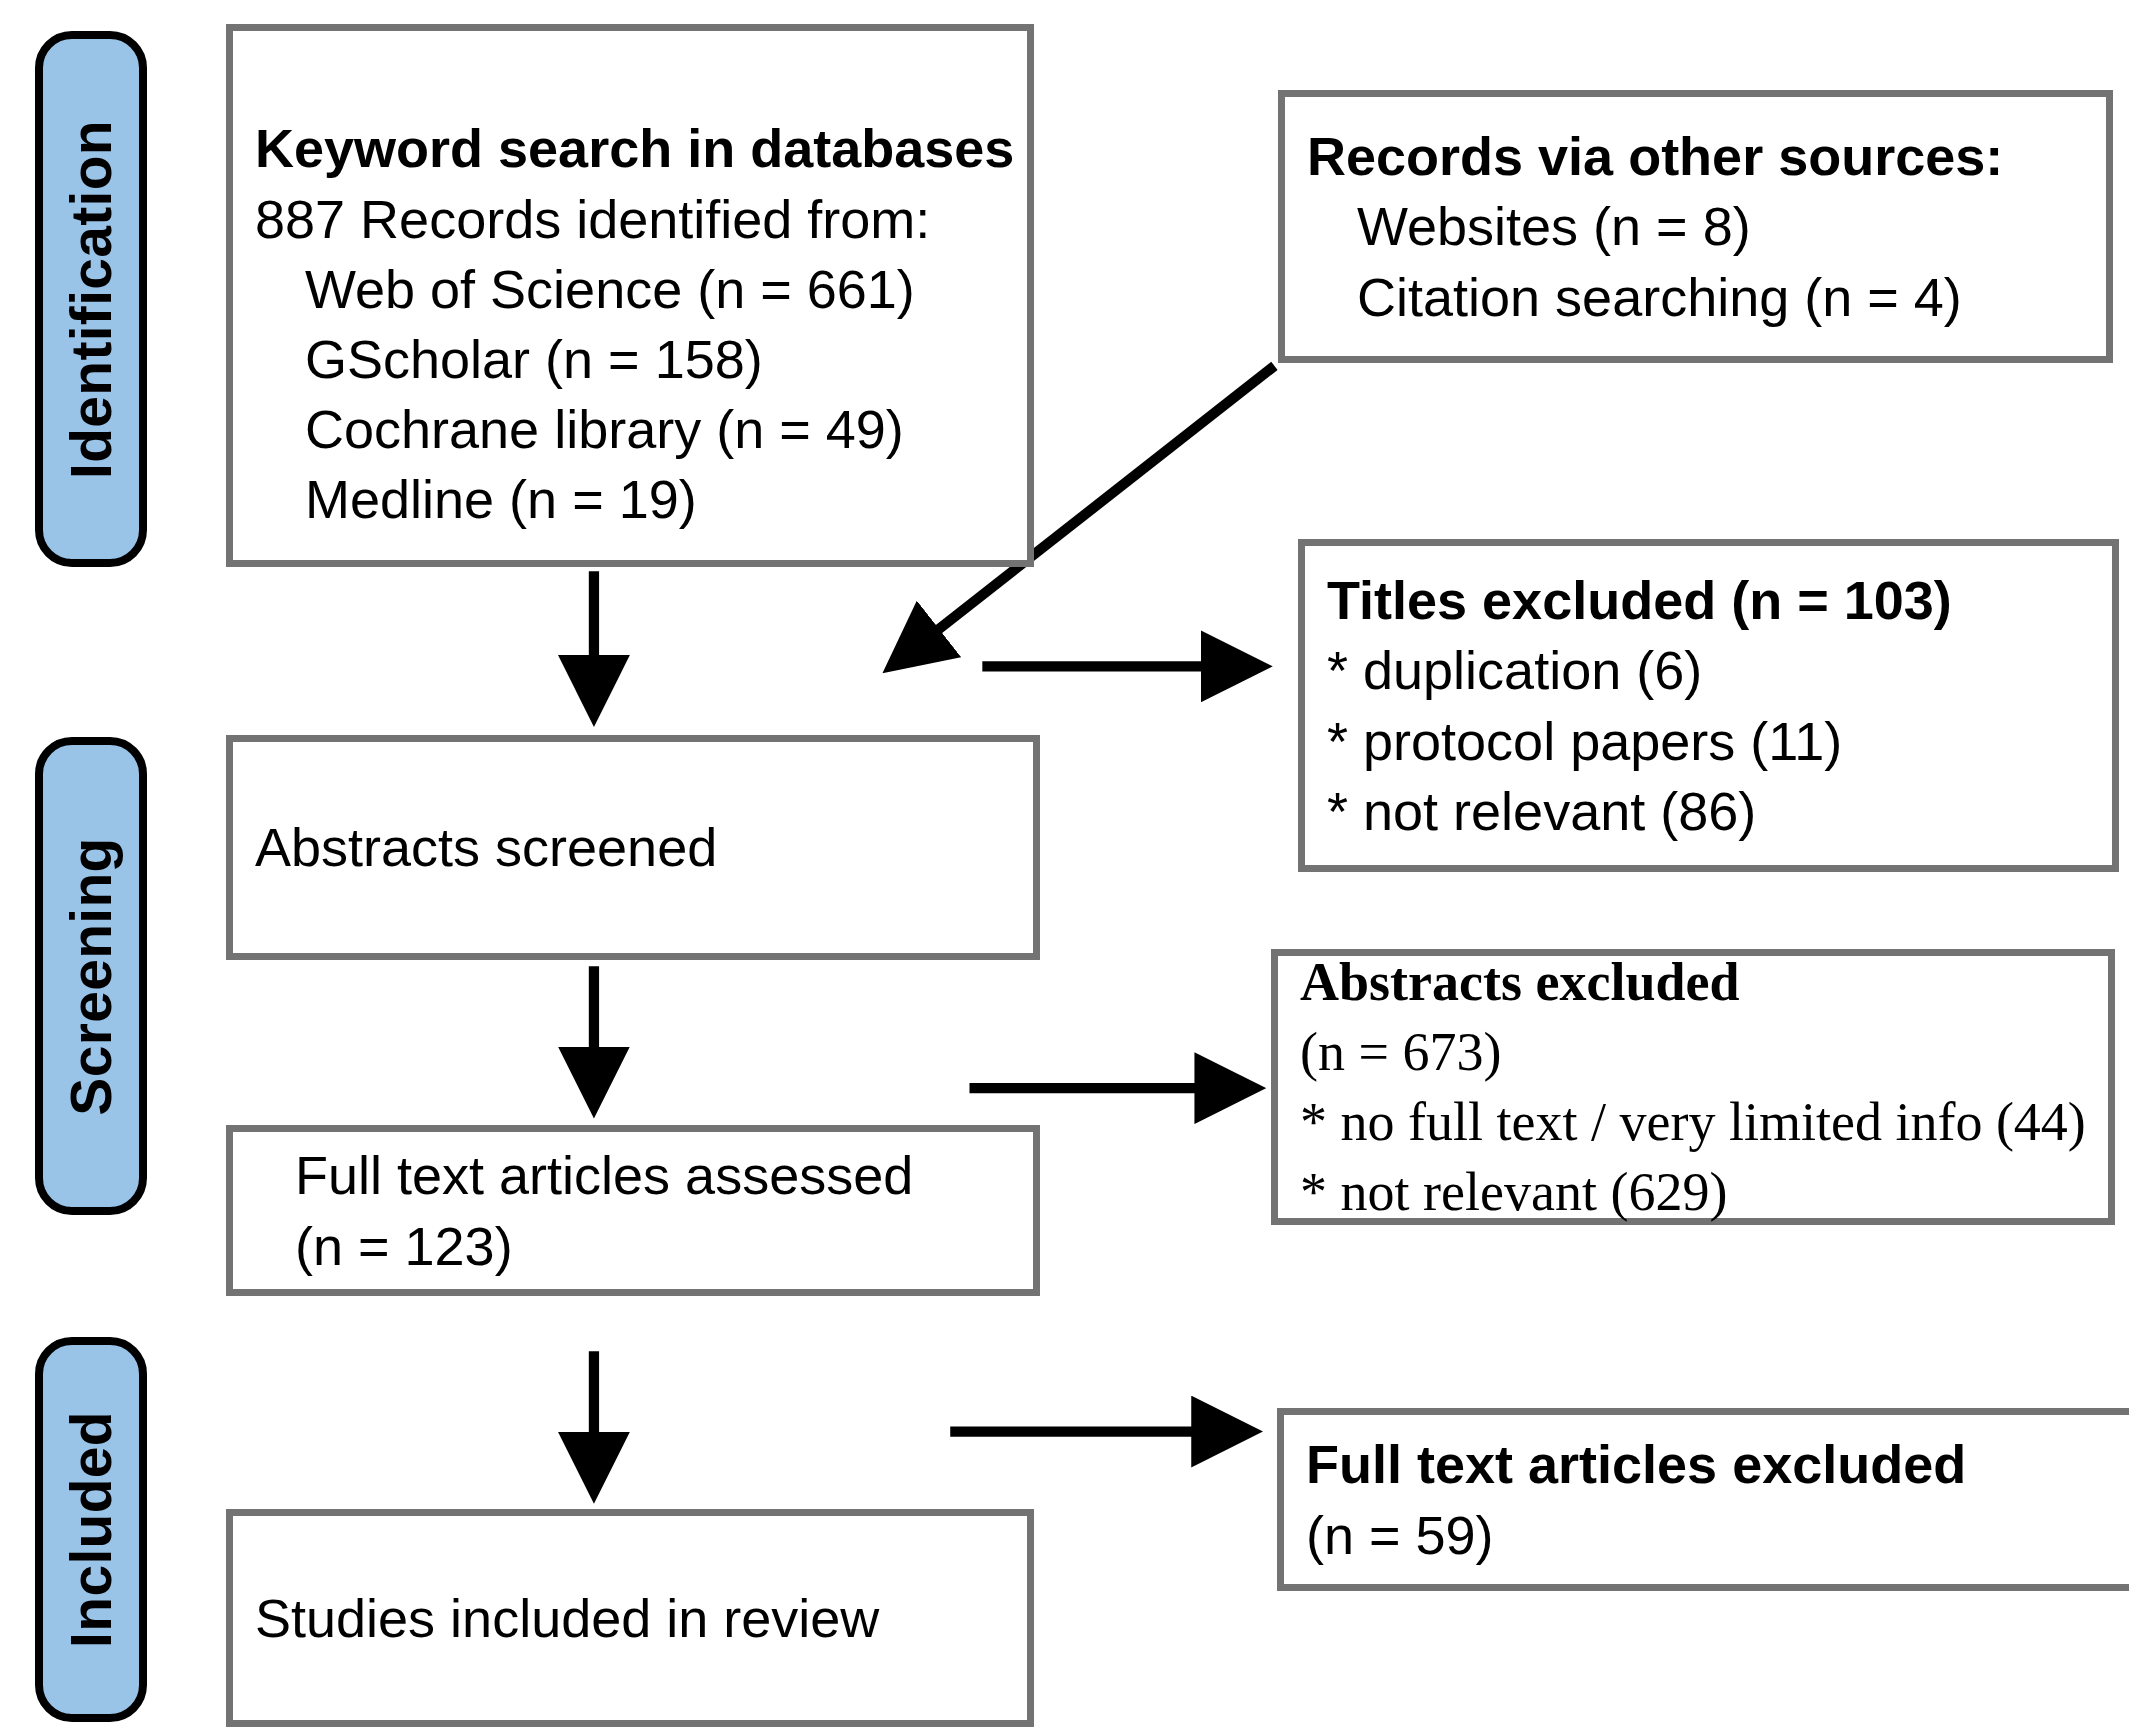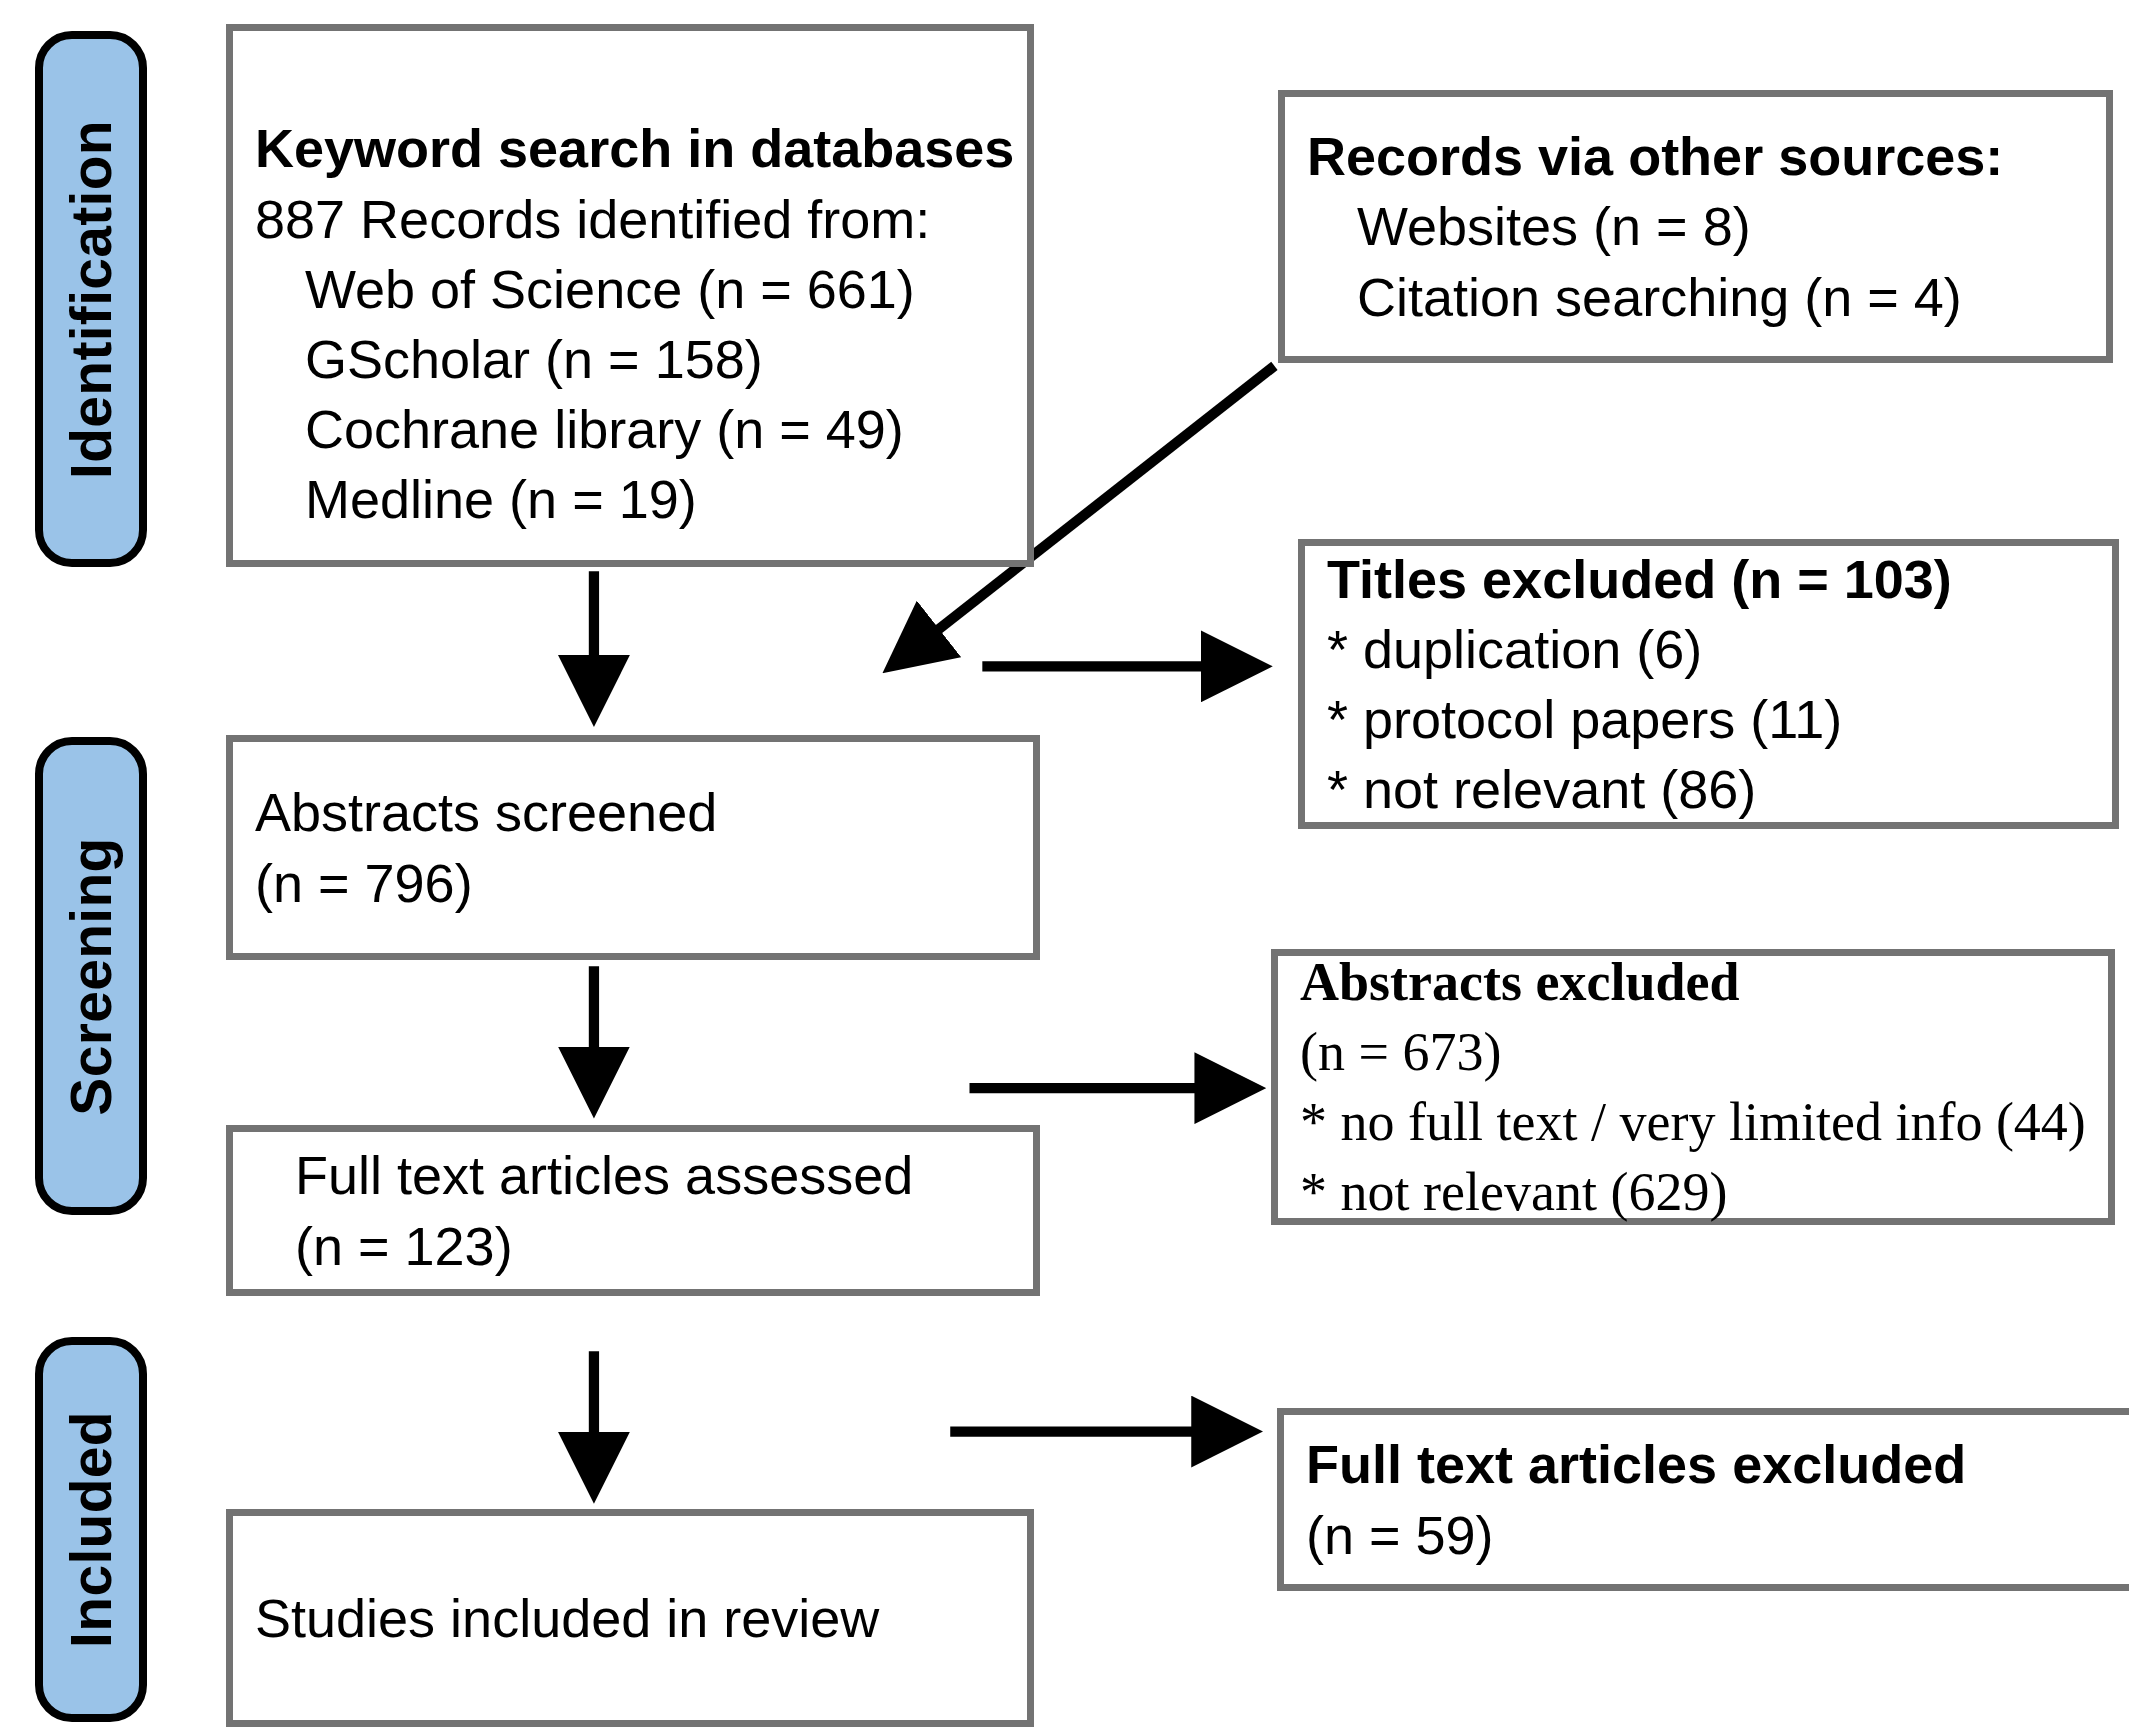--- a/index.html
+++ b/index.html
@@ -121,33 +121,32 @@
   </div>
 
   <div class="box" style="left:1278px; top:90px; width:835px; height:273px;">
     <div class="box-inner">
       <div class="line b">Records via other sources:</div>
       <div class="line indent">Websites (n = 8)</div>
       <div class="line indent">Citation searching (n = 4)</div>
     </div>
   </div>
 
-  <div class="box" style="left:1298px; top:539px; width:821px; height:290px;">
+  <div class="box" style="left:1298px; top:539px; width:821px; height:333px;">
     <div class="box-inner">
       <div class="line b">Titles excluded (n = 103)</div>
       <div class="line">* duplication (6)</div>
       <div class="line">* protocol papers (11)</div>
       <div class="line">* not relevant (86)</div>
     </div>
   </div>
 
   <div class="box" style="left:226px; top:735px; width:814px; height:225px;">
     <div class="box-inner">
       <div class="line">Abstracts screened</div>
-      <div class="line">(n = 796)</div>
     </div>
   </div>
 
   <div class="box" style="left:1271px; top:949px; width:844px; height:276px;font-family:Liberation Serif, serif;">
     <div class="box-inner">
       <div class="line b">Abstracts excluded</div>
       <div class="line">(n = 673)</div>
       <div class="line">* no full text / very limited info (44)</div>
       <div class="line">* not relevant (629)</div>
     </div>

